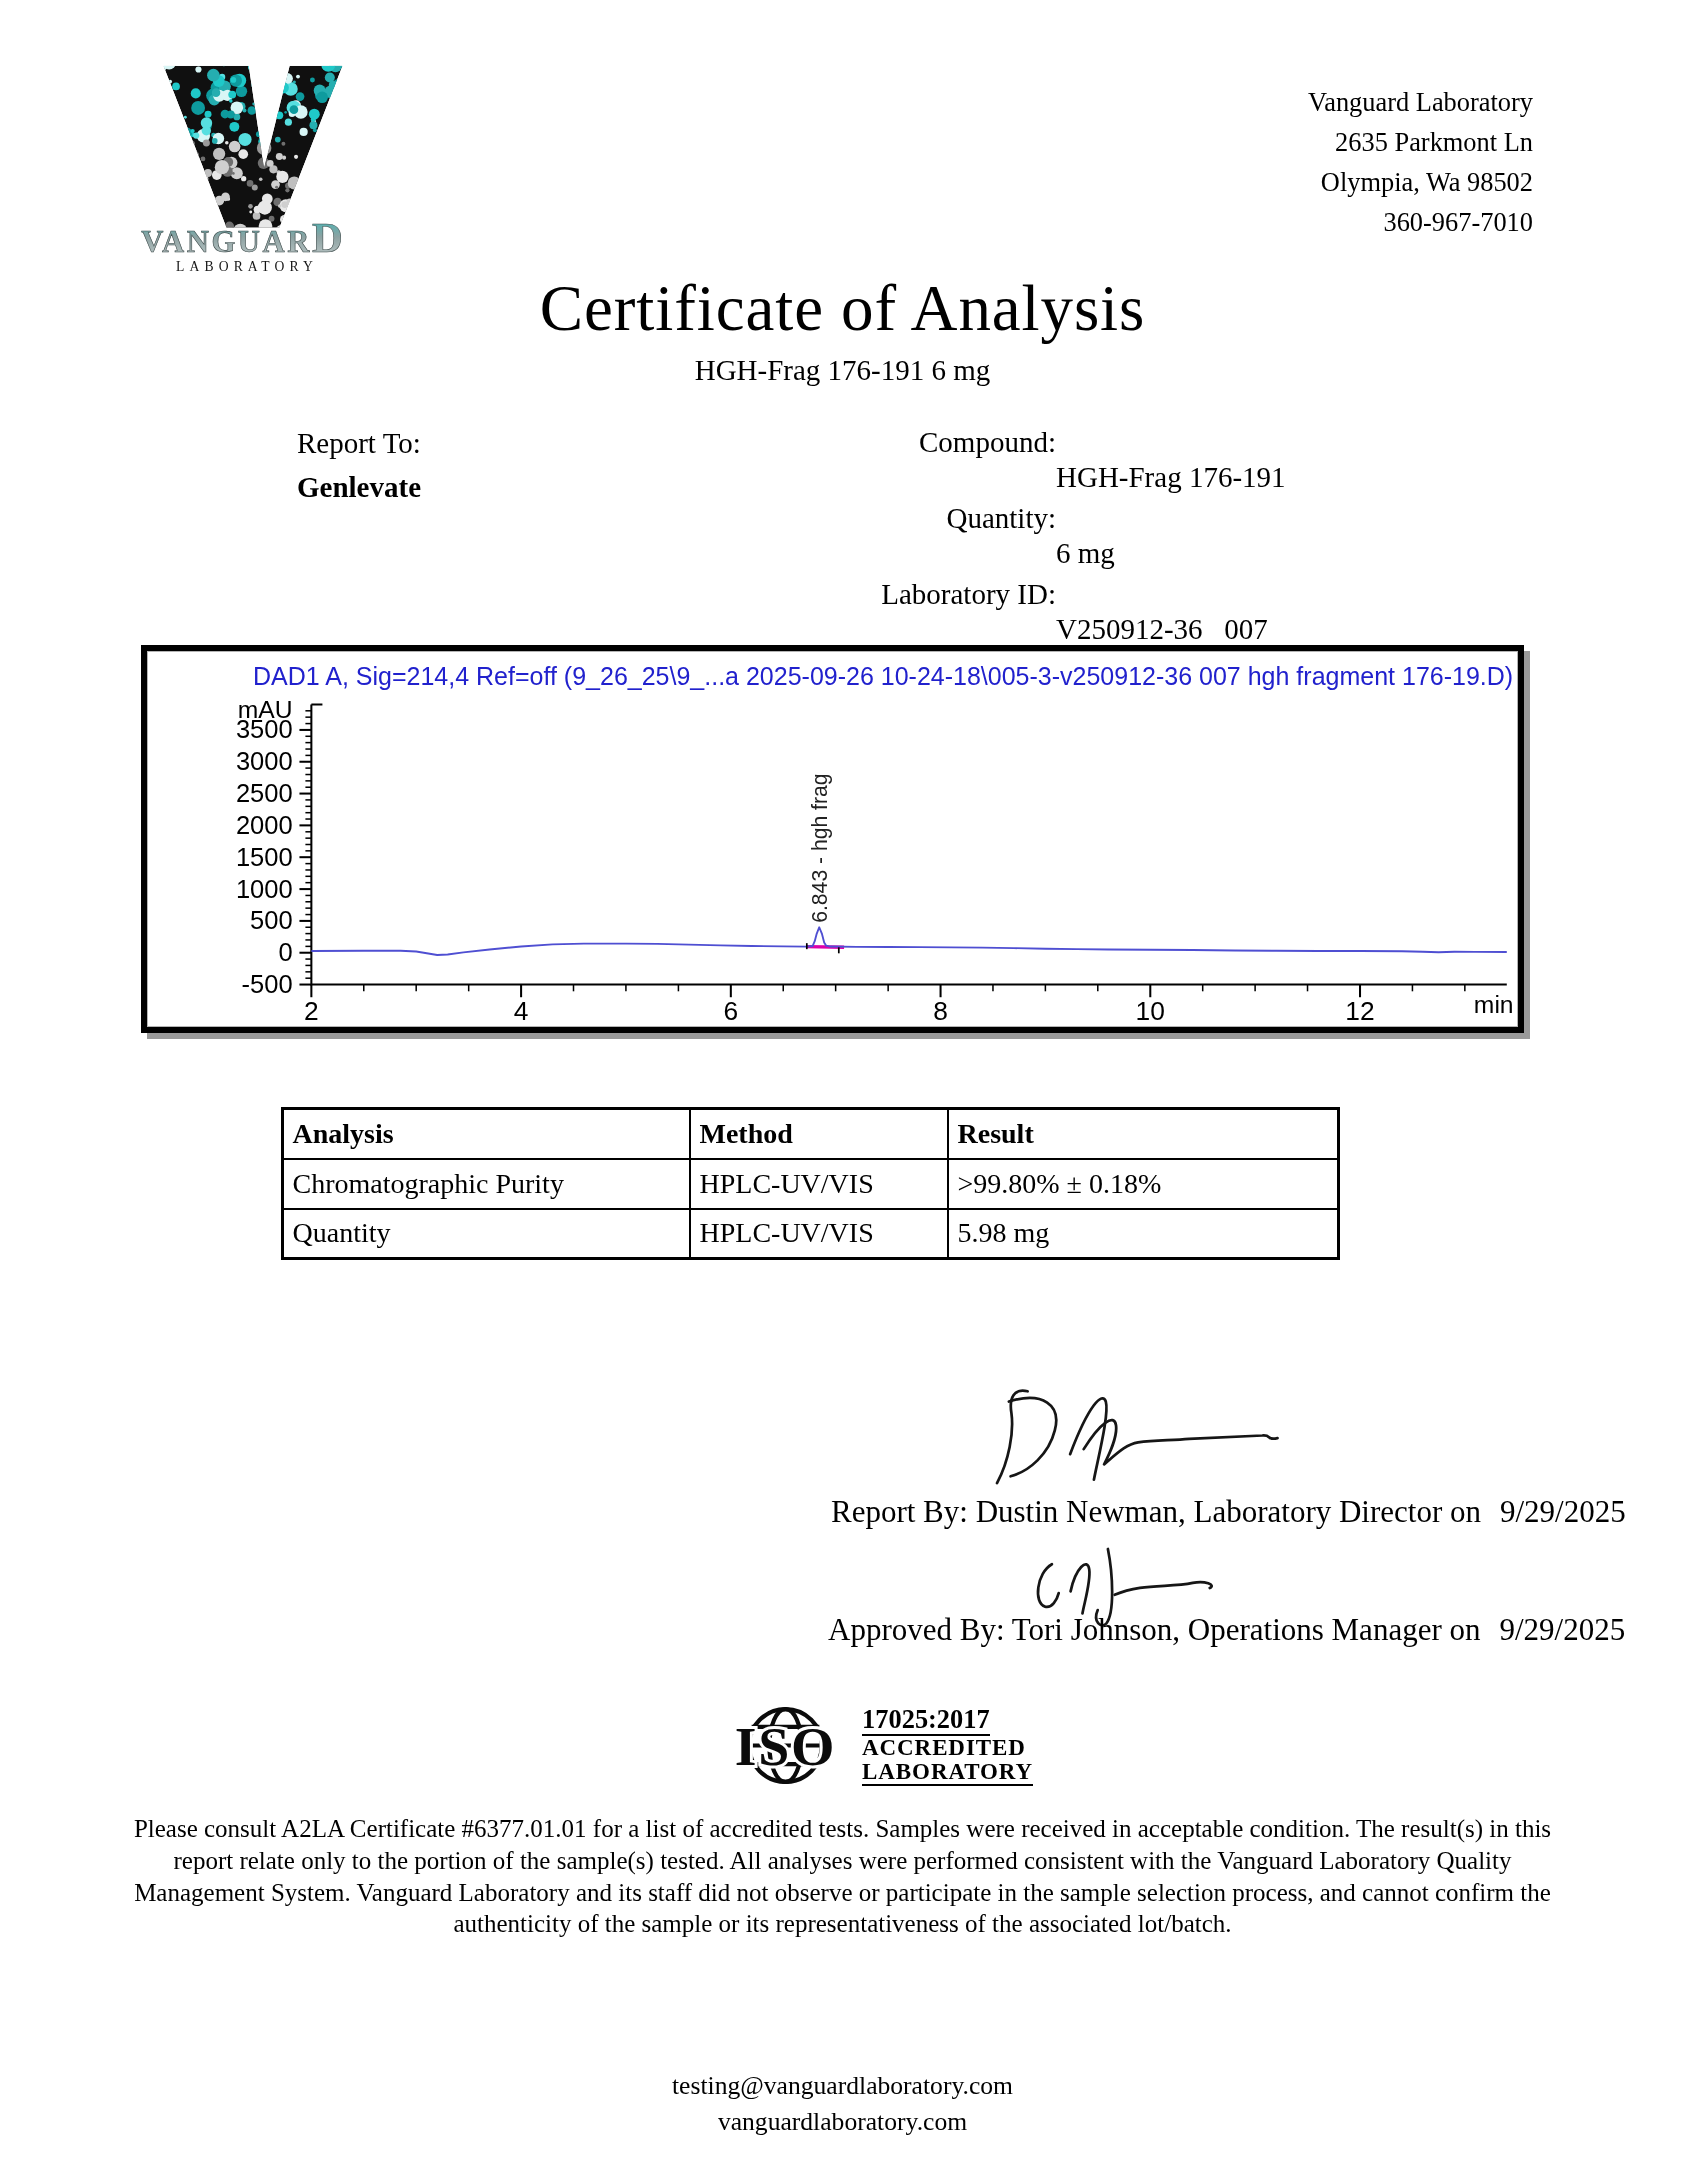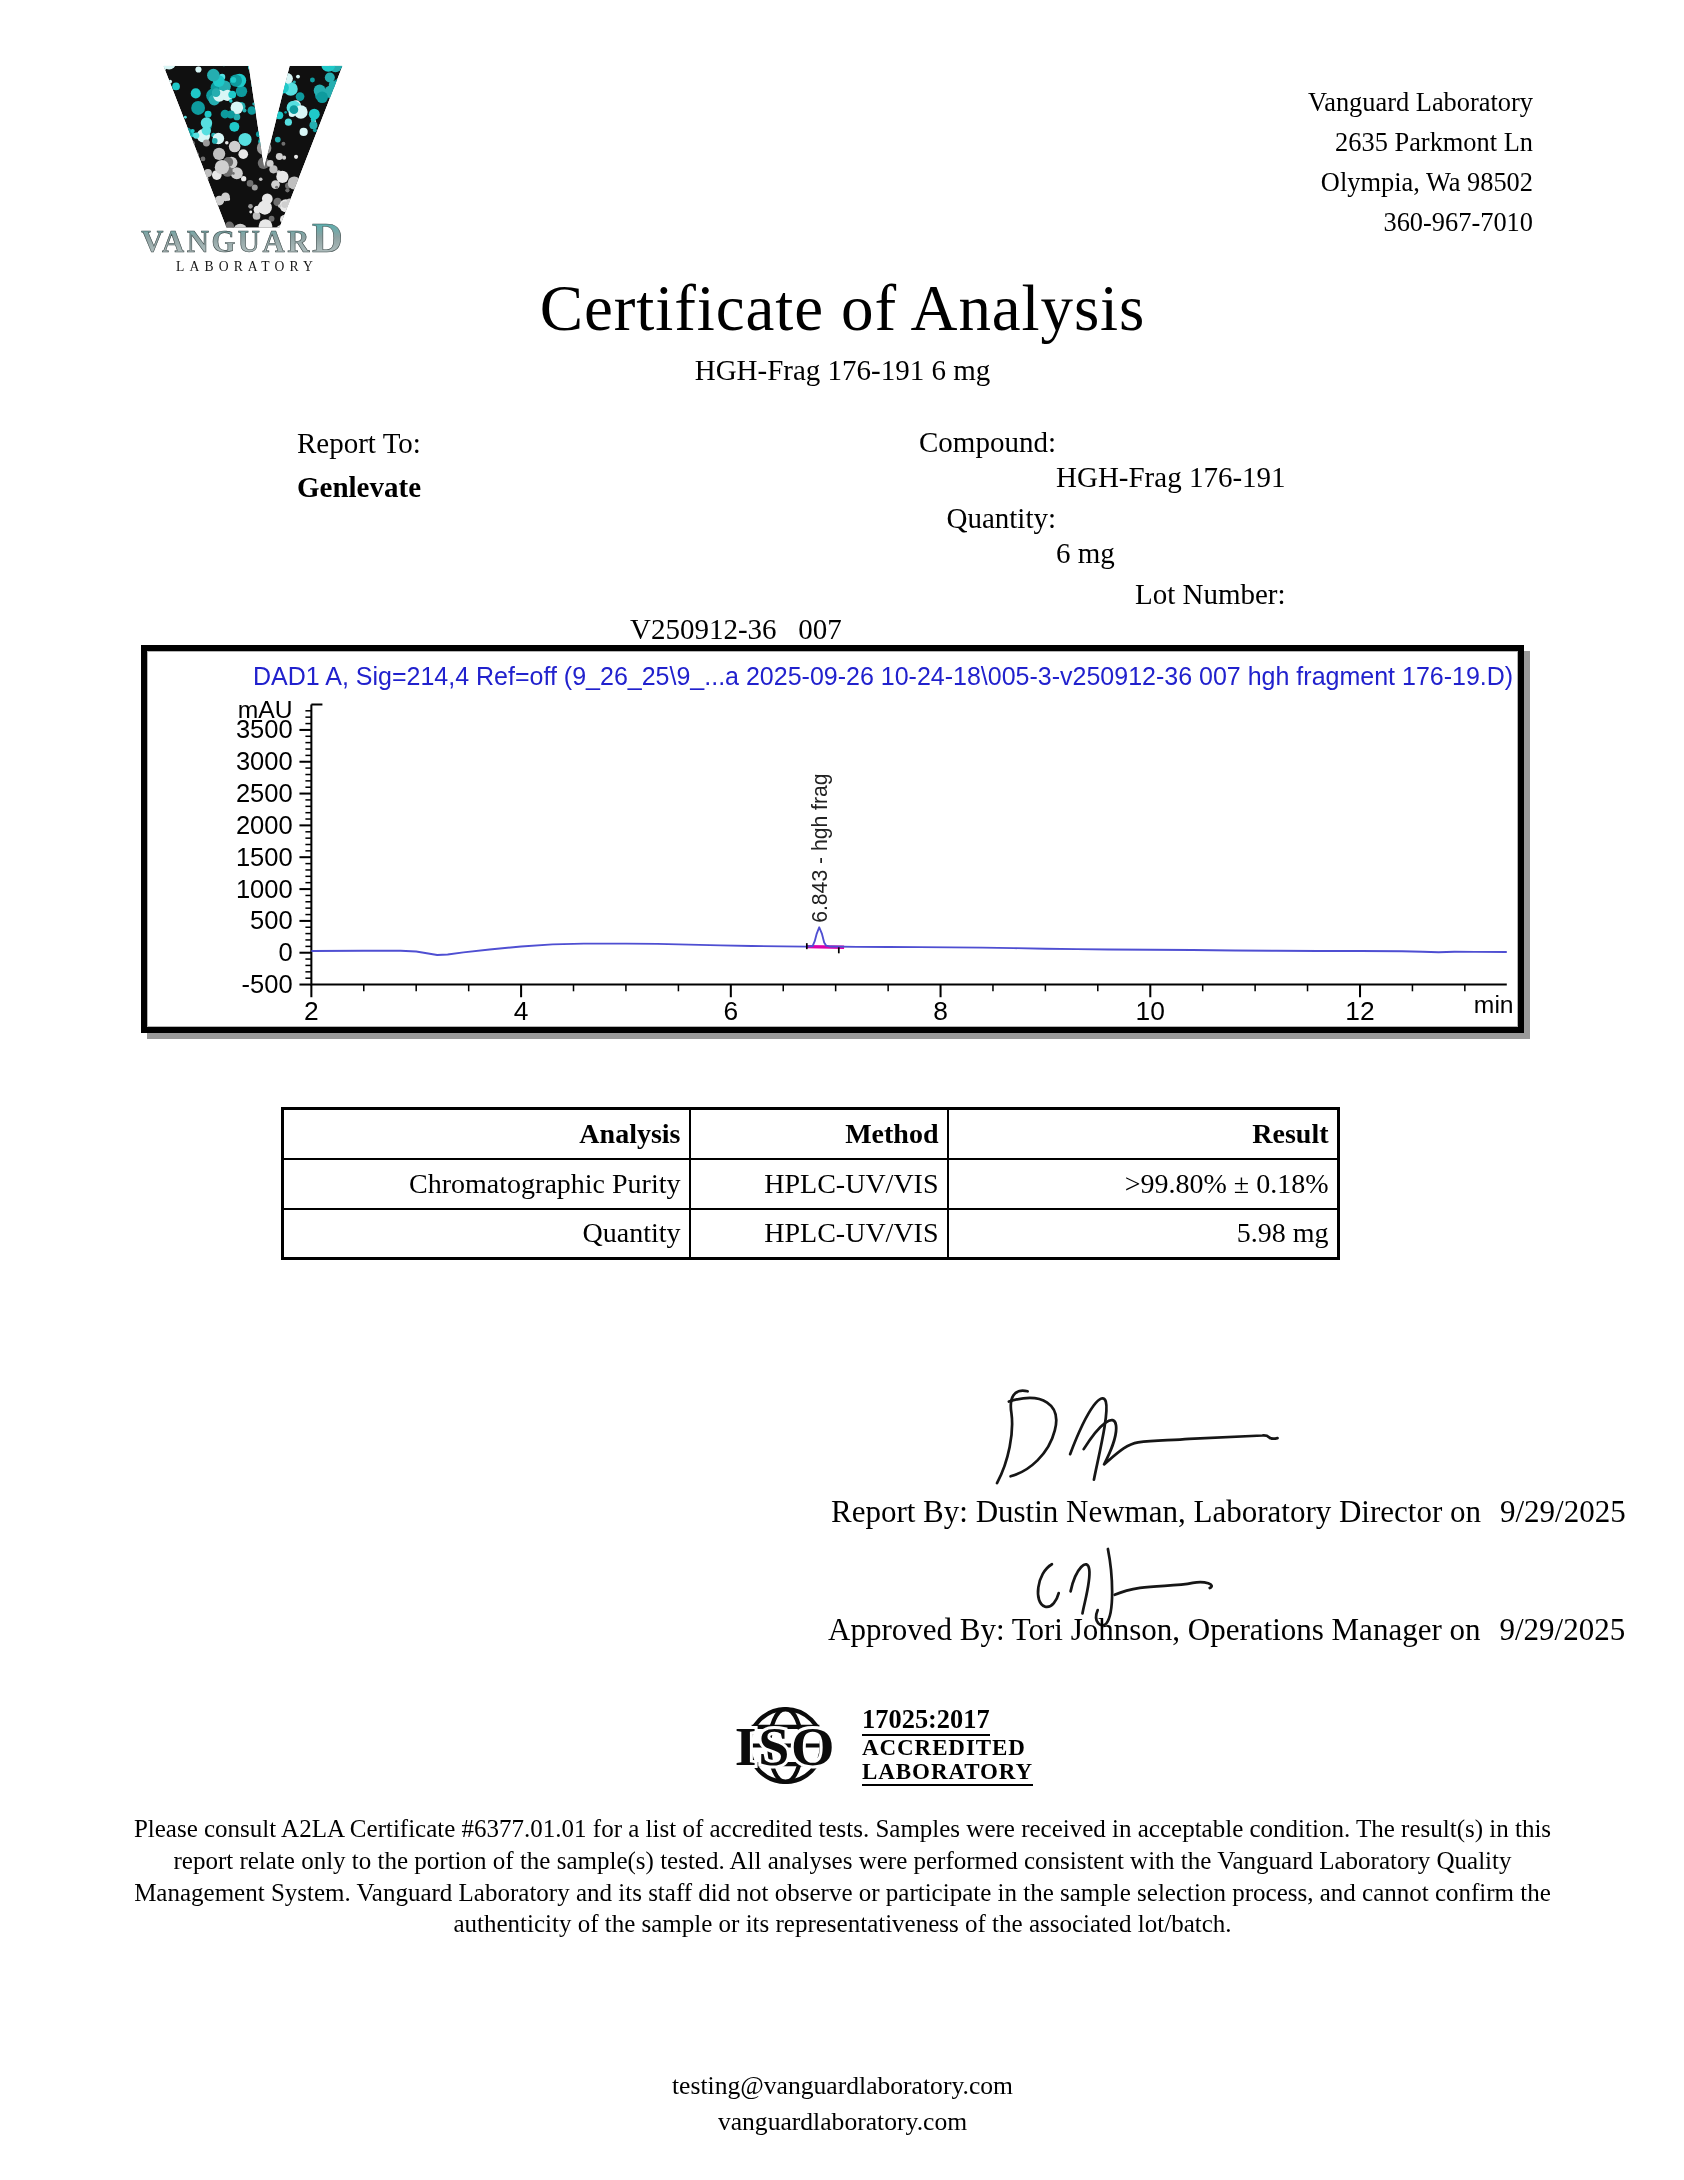--- a/index.html
+++ b/index.html
@@ -19,21 +19,21 @@
   #detail-grid .val{text-align:left;white-space:pre;margin-top:35px;}
 
   
   #chart-box{left:141px;top:645px;width:1371px;height:376px;border:6.8px solid #000;box-shadow:6px 6px 0 #9a9a9a;background:#fff;}
   #chart-inner{position:absolute;inset:0;border:0.9px solid #b4b4b4;}
   #chart-title{position:absolute;left:105px;top:10.2px;font-family:"Liberation Sans",sans-serif;font-size:25px;color:#2121cd;white-space:nowrap;}
   #chromo-svg{position:absolute;left:0;top:0;width:100%;height:100%;}
 
   
   #results-table{left:281px;top:1107px;border-collapse:collapse;}
-  #results-table th,#results-table td{border:2.6px solid #000;text-align:right;font-size:28px;padding:3.4px 8.5px;height:41px;}
+  #results-table th,#results-table td{border:2.6px solid #000;text-align:left;font-size:28px;padding:3.4px 8.5px;height:41px;}
   #results-table th{font-weight:bold;}
   #results-table{border:3.4px solid #000;}
   #results-table .c-analysis{width:388px;}
   #results-table .c-method{width:239px;}
   #results-table .c-result{width:371px;}
 
   
   .sig-svg path{fill:none;stroke:#161616;stroke-width:3.2;stroke-linecap:round;stroke-linejoin:round;}
   .signoff-line{font-size:31px;white-space:nowrap;}
   .signoff-line .date{margin-left:19px;}
@@ -327,20 +327,21 @@
 <div class="abs" id="report-to">
   <div>Report To:</div>
   <div class="client">Genlevate</div>
 </div>
 
 <div class="abs" id="detail-grid">
   <div class="lbl">Compound:</div>
   <div class="val">HGH-Frag 176-191</div>
   <div class="lbl">Quantity:</div>
   <div class="val">6 mg</div>
+  <div class="lbl">Laboratory ID:</div>
   <div class="val">V250912-36   007</div>
   <div class="lbl">Lot Number:</div>
   <div class="val">FP25-1006</div>
   <div class="lbl">Date Reported:</div>
   <div class="val">9/29/2025</div>
 </div>
 
 <div class="abs" id="chart-box">
   <div id="chart-inner">
     <svg id="chromo-svg" viewBox="0 0 1609 442" preserveAspectRatio="none">

